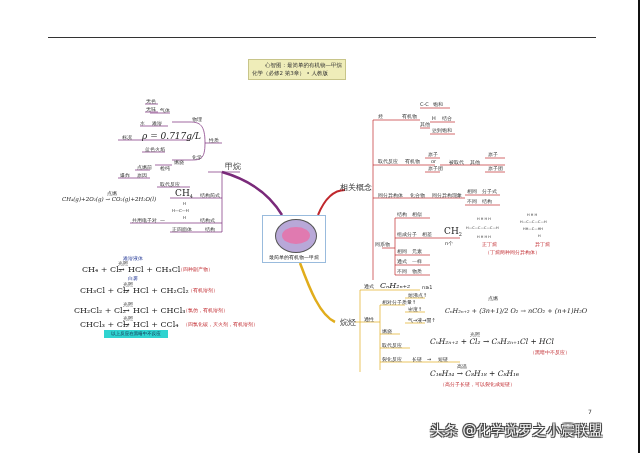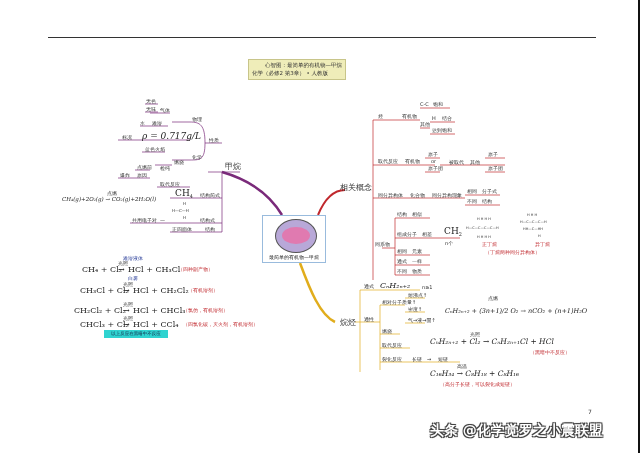--- a/index.html
+++ b/index.html
@@ -13,21 +13,21 @@
   .red{fill:#c0282d;}
   .blue{fill:#2b3f9a;}
   .title-box{position:absolute;left:248px;top:59px;width:98px;height:21px;background:#efedb9;border:1px solid #c8c58a;font-size:5.5px;color:#333;line-height:8px;padding:1px 3px;box-sizing:border-box;}
   .title-box .l1{text-align:right;}
   .center-box{position:absolute;left:262px;top:215px;width:64px;height:48px;background:#fff;border:1px solid #9bd;box-sizing:border-box;}
   .pig{position:absolute;left:12px;top:3px;width:40px;height:32px;border-radius:50%;background:#b8a8d8;border:1px solid #555;}
   .pig-body{position:absolute;left:6px;top:7px;width:28px;height:17px;border-radius:50%;background:#e07ab0;}
   .center-label{position:absolute;left:0;bottom:2px;width:100%;text-align:center;font-size:5px;color:#222;}
   .hl{position:absolute;left:104px;top:330px;width:64px;height:8px;background:#2fd3d0;font-size:4.5px;color:#124;text-align:center;line-height:8px;}
   .pageno{position:absolute;left:588px;top:408px;font-size:6px;color:#333;}
-  .watermark{position:absolute;left:430px;top:422px;font-size:14px;color:#fff;font-weight:bold;letter-spacing:0px;
+  .watermark{position:absolute;left:430px;top:422px;font-size:14px;color:#fff;font-weight:normal;letter-spacing:0px;
     text-shadow:-1px -1px 0 #444,1px -1px 0 #444,-1px 1px 0 #444,1px 1px 0 #444,0 0 2px #000;}
 </style>
 </head>
 <body>
 
 <div class="topline"></div>
 <div class="rightedge"></div>
 
 <div class="title-box">
   <div class="l1">心智图：最简单的有机物—甲烷</div>

